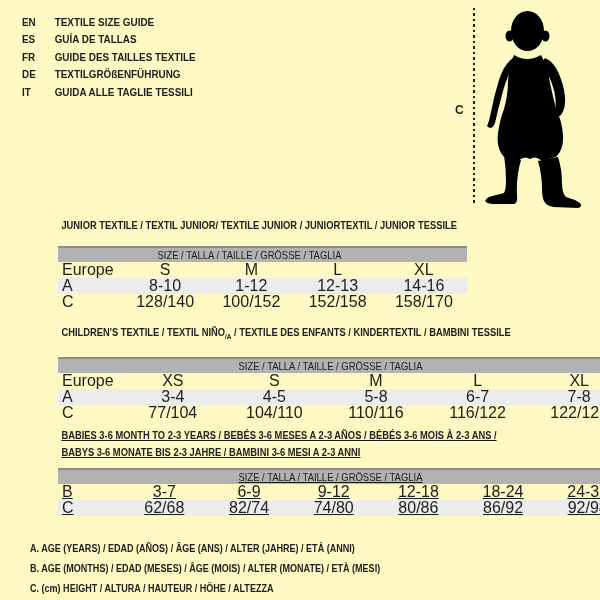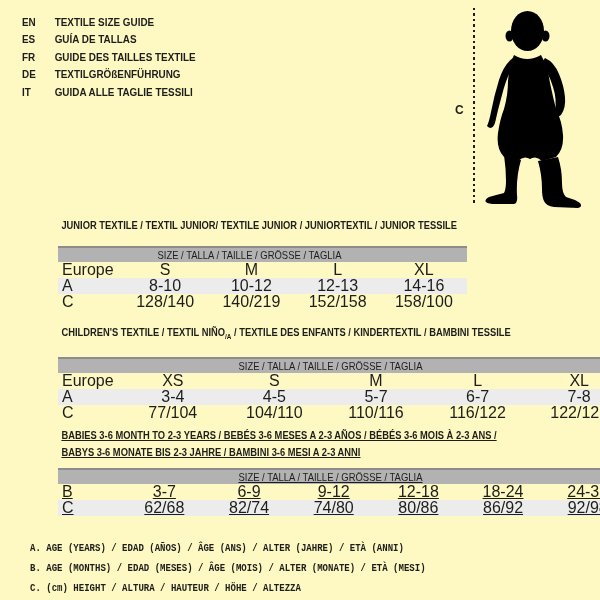--- a/index.html
+++ b/index.html
@@ -29,21 +29,21 @@
   .table-3 .table-box{margin-top:7px;}
   .thead{height:14px;background:var(--header-bar,#b2b2b2);border-top:2px solid var(--header-bar-border,#8c8c8c);
     display:flex;align-items:center;justify-content:center;}
   .thead-label{font-size:11px;padding-left:4px;white-space:nowrap;
     transform:scaleX(0.86);transform-origin:left center;}
   .trow{height:16px;display:flex;align-items:center;font-size:16px;}
   .tbody .trow:nth-child(even){background:var(--row-alt,#ececec);}
   .tlabel{width:60px;flex:0 0 60px;padding-left:4px;}
   .tcell{flex:1;text-align:center;}
   
-  .footnotes{position:absolute;left:30px;top:538px;font-family:Liberation Mono, monospace;}
+  .footnotes{position:absolute;left:30px;top:538px;}
   .foot-line{height:20px;display:flex;align-items:center;font-weight:bold;font-size:10.5px;
     transform:scaleX(0.86);transform-origin:left center;white-space:nowrap;}
 </style>
 </head>
 <body>
 
 <div class="canvas">
 
   <div class="lang-list">
       <div class="lang-row">
@@ -102,30 +102,30 @@
           <div class="trow">
             <span class="tlabel">Europe</span>
             <span class="tcell">S</span>
             <span class="tcell">M</span>
             <span class="tcell">L</span>
             <span class="tcell">XL</span>
           </div>
           <div class="trow">
             <span class="tlabel">A</span>
             <span class="tcell">8-10</span>
-            <span class="tcell">10-12</span>
+            <span class="tcell">1-12</span>
             <span class="tcell">12-13</span>
             <span class="tcell">14-16</span>
           </div>
           <div class="trow">
             <span class="tlabel">C</span>
             <span class="tcell">128/140</span>
-            <span class="tcell">140/219</span>
+            <span class="tcell">100/152</span>
             <span class="tcell">152/158</span>
-            <span class="tcell">158/100</span>
+            <span class="tcell">158/170</span>
           </div>
         </div>
     </div>
   </section>
 
   <section class="size-table table-2">
     <div class="table-title">
         <div class="title-line"><span>CHILDREN'S TEXTILE / TEXTIL NIÑO</span><sub>/A</sub><span> / TEXTILE DES ENFANTS / KINDERTEXTIL / BAMBINI TESSILE</span></div>
       </div>
     <div class="table-box">
@@ -138,21 +138,21 @@
             <span class="tcell">XS</span>
             <span class="tcell">S</span>
             <span class="tcell">M</span>
             <span class="tcell">L</span>
             <span class="tcell">XL</span>
           </div>
           <div class="trow">
             <span class="tlabel">A</span>
             <span class="tcell">3-4</span>
             <span class="tcell">4-5</span>
-            <span class="tcell">5-7</span>
+            <span class="tcell">5-8</span>
             <span class="tcell">6-7</span>
             <span class="tcell">7-8</span>
           </div>
           <div class="trow">
             <span class="tlabel">C</span>
             <span class="tcell">77/104</span>
             <span class="tcell">104/110</span>
             <span class="tcell">110/116</span>
             <span class="tcell">116/122</span>
             <span class="tcell">122/128</span>

